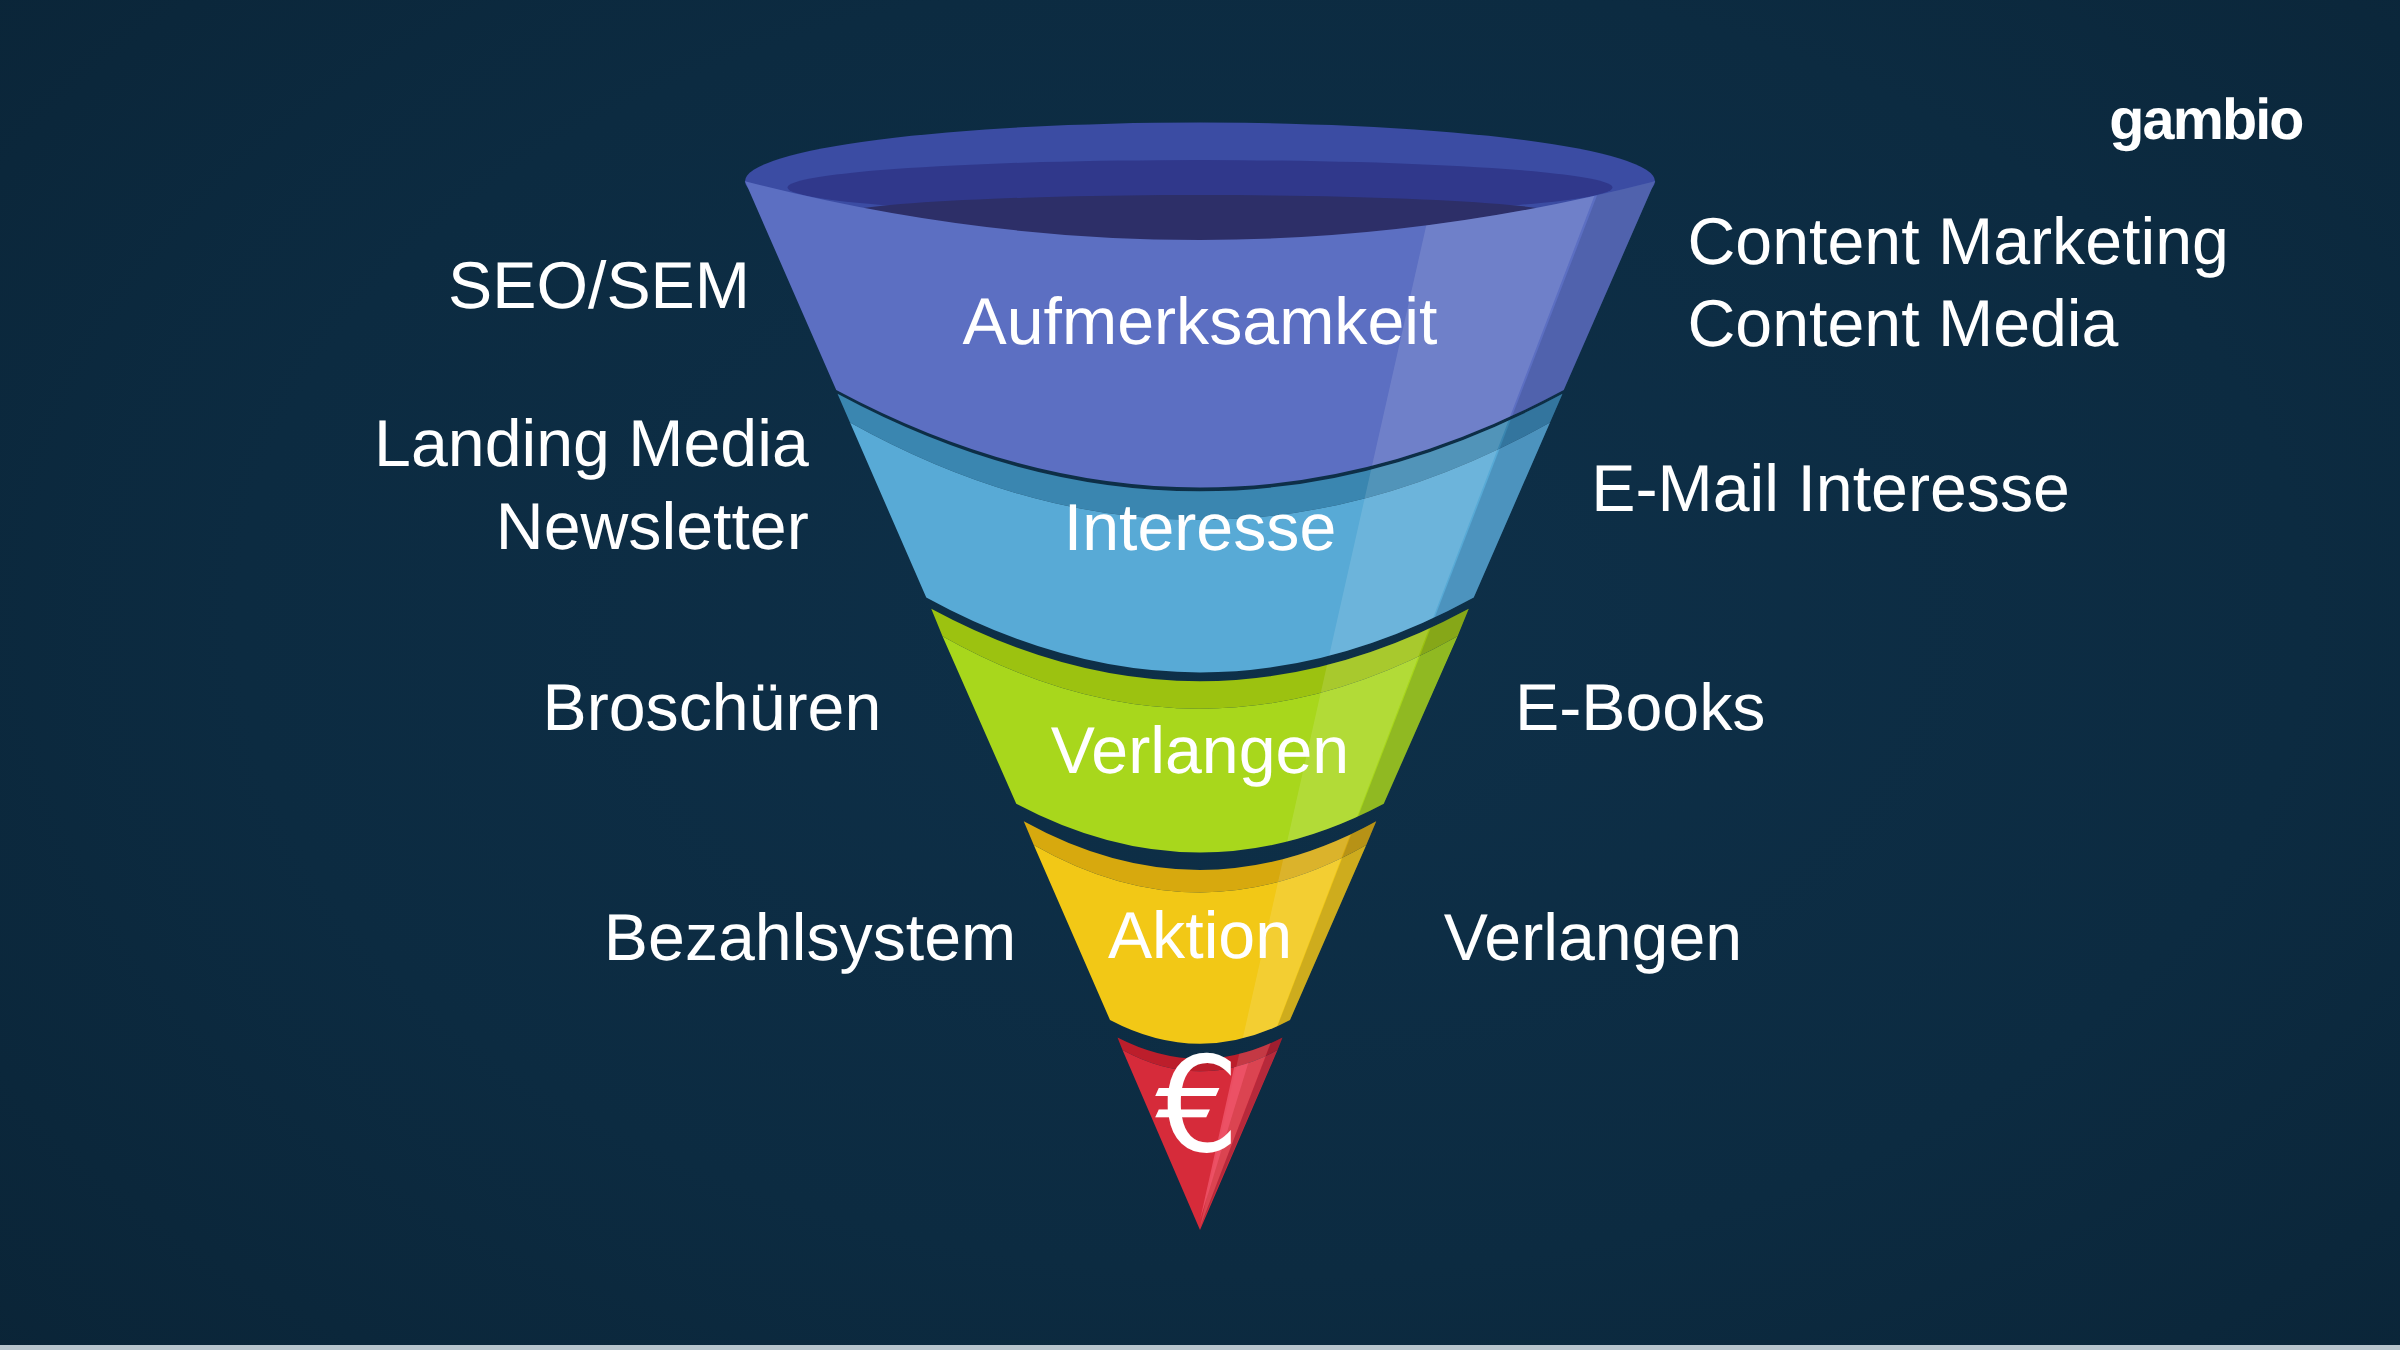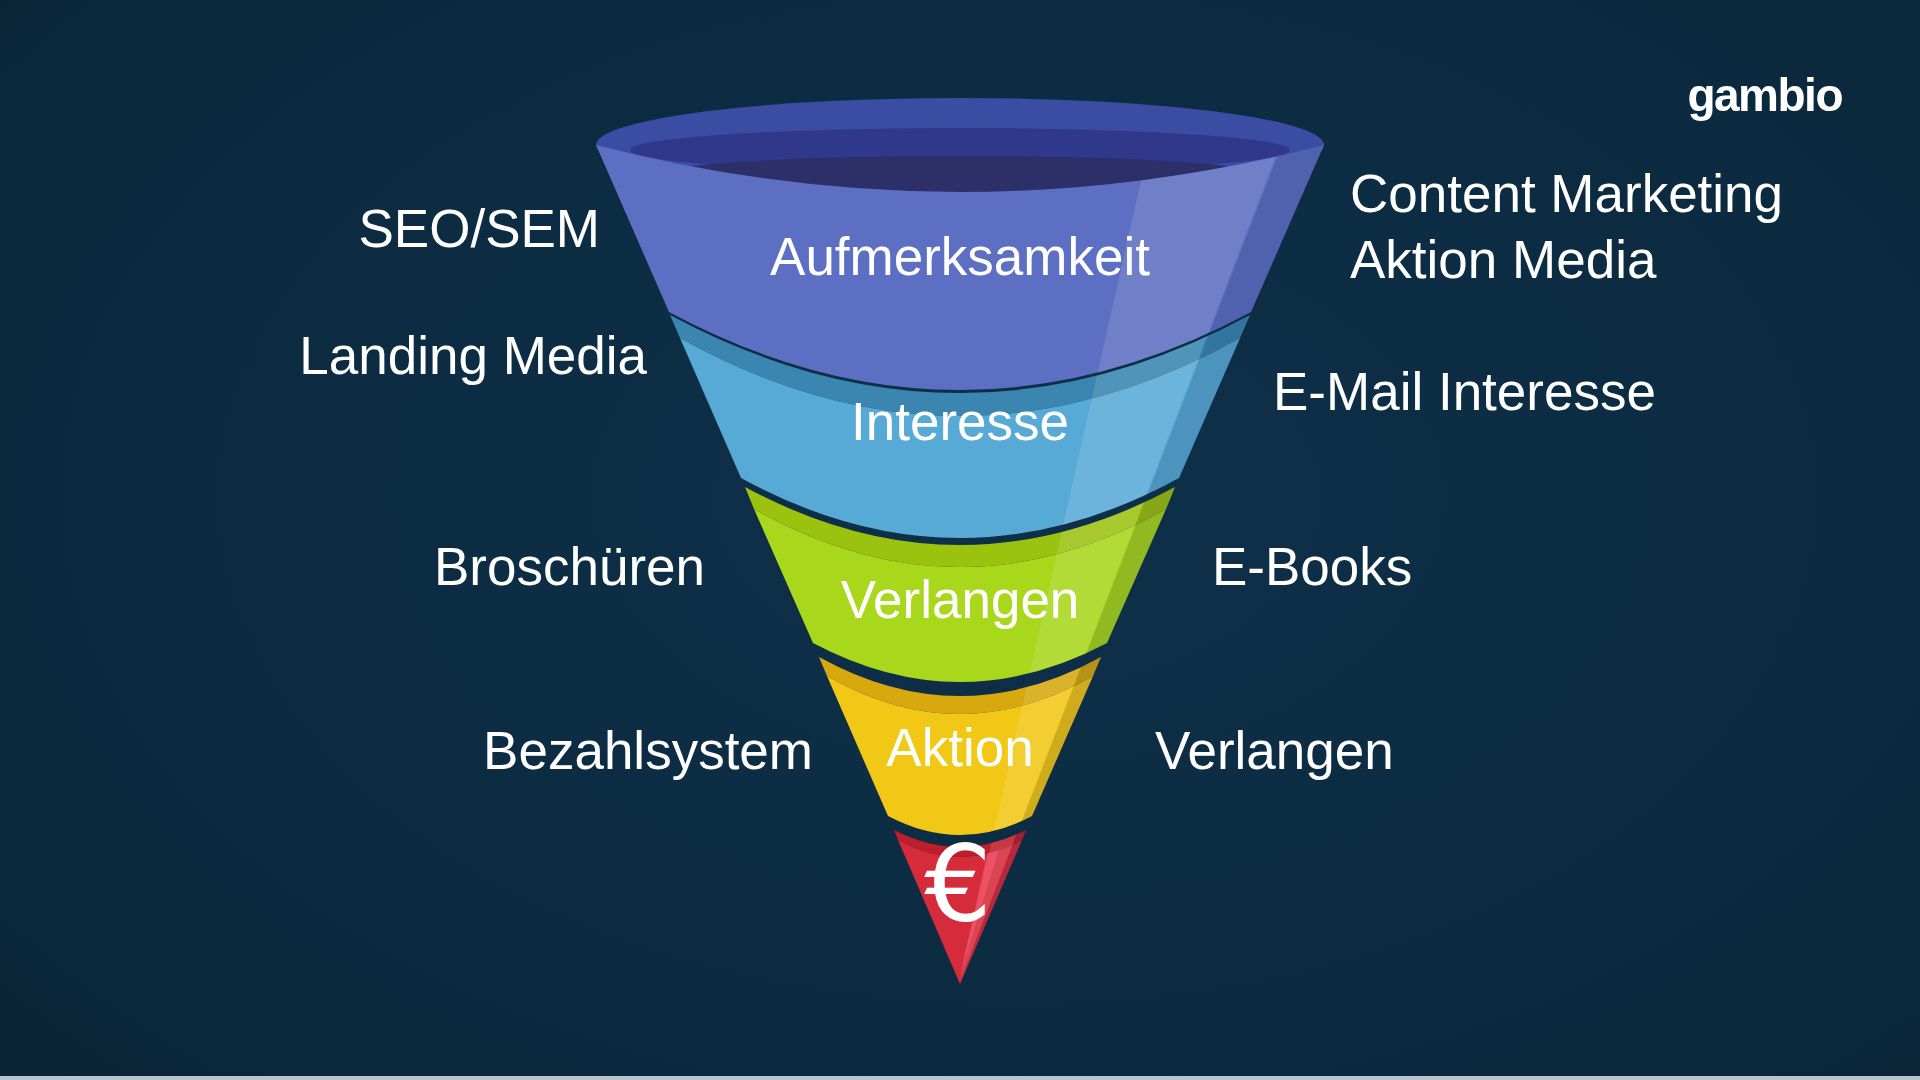--- a/index.html
+++ b/index.html
@@ -85,31 +85,32 @@
   <text x="960" y="618" text-anchor="middle" class="stage-label">Verlangen</text>
   <text x="960" y="766" text-anchor="middle" class="stage-label">Aktion</text>
   <text x="958" y="921" text-anchor="middle" class="euro-label">€</text>
 </svg>
 
 <div class="side-label ra" style="right:1320px;top:196px;">
   <div>SEO/SEM</div>
 </div>
 <div class="side-label ra" style="right:1273px;top:323px;">
   <div>Landing Media</div>
+  <div>Newsletter</div>
 </div>
 <div class="side-label ra" style="right:1215px;top:534px;text-align:center;">
   <div>Broschüren</div>
 </div>
 <div class="side-label ra" style="right:1107px;top:718px;">
   <div>Bezahlsystem</div>
 </div>
 
 <div class="side-label" style="left:1350px;top:161px;">
   <div>Content Marketing</div>
-  <div>Aktion Media</div>
+  <div>Content Media</div>
 </div>
 <div class="side-label" style="left:1273px;top:359px;">
   <div>E-Mail Interesse</div>
 </div>
 <div class="side-label" style="left:1212px;top:534px;">
   <div>E-Books</div>
 </div>
 <div class="side-label" style="left:1155px;top:718px;">
   <div>Verlangen</div>
 </div>

